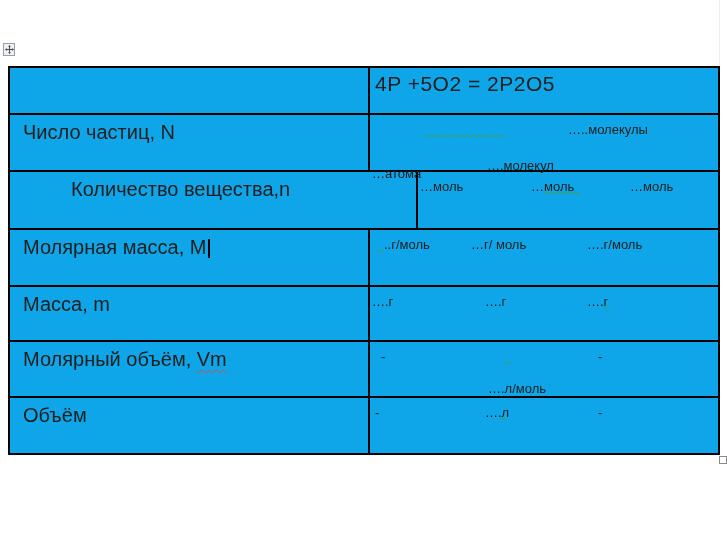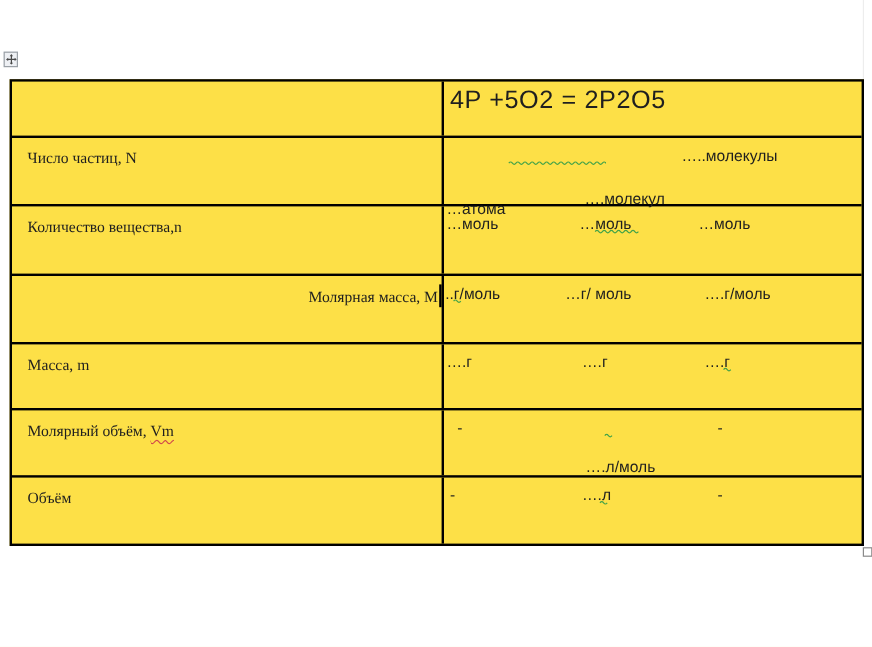--- a/index.html
+++ b/index.html
@@ -15,37 +15,37 @@
   
   .move-handle{
     position:absolute;left:3px;top:43px;width:12px;height:13px;
     background:#eef0f4;border:1px solid #9aa0a6;box-sizing:border-box;
     display:flex;align-items:center;justify-content:center;cursor:move;
   }
 
   
   .doc-table{
     position:absolute;left:8px;top:66px;width:712px;height:389px;
-    border:2px solid #000;box-sizing:border-box;background:#fde047;
+    border:2px solid #000;box-sizing:border-box;background:#0ea5e9;
     display:flex;flex-direction:column;
   }
   .row{display:flex;border-bottom:2px solid #000;box-sizing:border-box;}
   .row:last-child{border-bottom:none;}
   .row:nth-child(1){height:47px;}
   .row:nth-child(2){height:57px;}
-  .row:nth-child(3){height:58px;}
-  .row:nth-child(4){height:57px;text-align:right;}
+  .row:nth-child(3){height:58px;padding-left:48px;}
+  .row:nth-child(4){height:57px;}
   .row:nth-child(5){height:55px;justify-content:center;}
   .row:nth-child(6){height:56px;}
   .row:nth-child(7){height:55px;flex:1;}
 
   .cell{box-sizing:border-box;}
   .cell.label{
     width:360px;border-right:2px solid #000;
-    padding:7px 0 0 13px;font-size:13px;line-height:20px;white-space:pre;font-family:Liberation Serif, serif;
+    padding:7px 0 0 13px;font-size:20px;line-height:20px;white-space:pre;
   }
   .cell.value{flex:1;position:relative;font-size:13px;}
 
   .run{position:absolute;top:7px;white-space:pre;font-size:13px;line-height:15px;}
   .run.equation{top:3px;left:5px;font-size:21px;line-height:26px;letter-spacing:0.5px;}
 
   .wave{position:absolute;top:19px;height:5px;pointer-events:none;}
 
   .mark-red{
     text-decoration:underline;text-decoration-style:wavy;
@@ -108,21 +108,21 @@
           <span class="run" style="left: 113px;">…моль</span>
           <span class="run" style="left: 212px;">…моль</span>
           <svg class="wave" width="38" height="5" viewBox="0 0 38 5" style="left: 125px;">
             <path d="M1 2 q1.5 -2 3 0 q1.5 2 3 0 q1.5 -2 3 0 q1.5 2 3 0 q1.5 -2 3 0 q1.5 2 3 0 q1.5 -2 3 0 q1.5 2 3 0 q1.5 -2 3 0 q1.5 2 3 0 q1.5 -2 3 0 q1.5 2 3 0" fill="none" stroke="#44a348" stroke-width="1"></path>
           </svg>
         </div>
       </div>
       <div class="row">
         <div class="cell label"><span>Молярная масса, M</span><span class="caret"></span></div>
         <div class="cell value">
-          <span class="run" style="left: 1px;">..г/моль</span>
+          <span class="run" style="left: 1px; padding-left: 13px;">..г/моль</span>
           <span class="run" style="left: 101px;">…г/ моль</span>
           <span class="run" style="left: 217px;">….г/моль</span>
           <svg class="wave" width="9" height="5" viewBox="0 0 9 5" style="left: 7px;">
             <path d="M1 2 q1.5 -2 3 0 q1.5 2 3 0" fill="none" stroke="#44a348" stroke-width="1"></path>
           </svg>
         </div>
       </div>
       <div class="row">
         <div class="cell label"><span>Масса, m</span></div>
         <div class="cell value">

